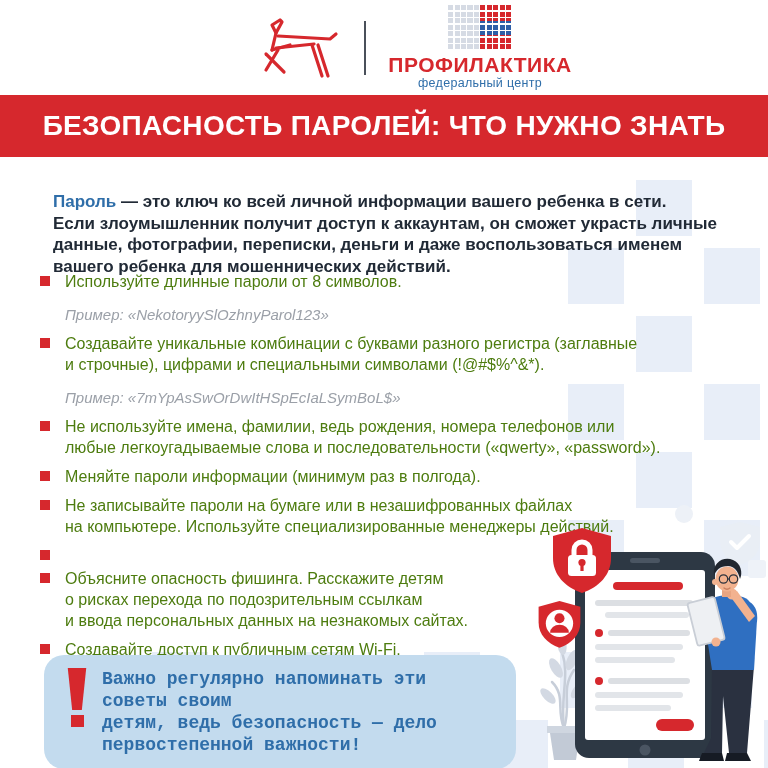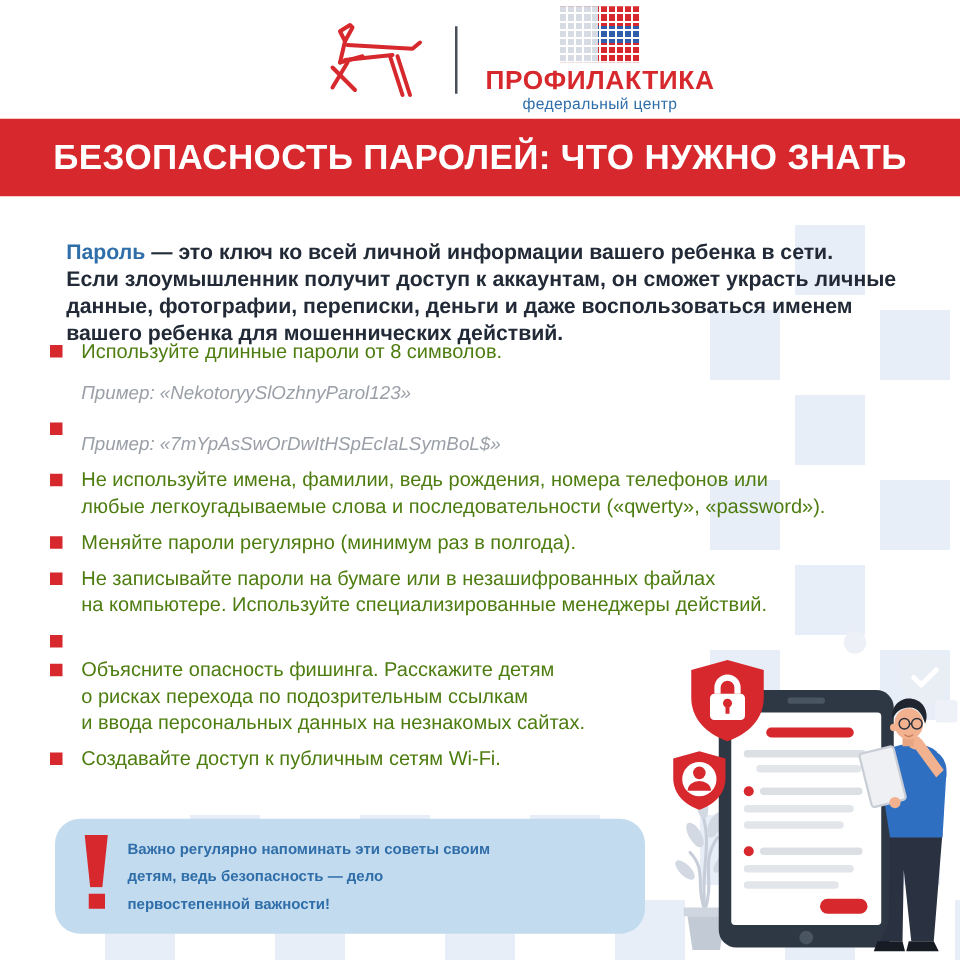--- a/index.html
+++ b/index.html
@@ -47,21 +47,21 @@
   .tip{display:flex;gap:15px;}
   .marker{flex:none;width:10px;height:10px;background:#d6282d;margin-top:5px;}
   .tip-text{margin:0;font-size:16px;line-height:21px;color:#4d7c0f;white-space:pre-line;}
   .tip-example{margin:13px 0 0 0;font-size:15px;line-height:20px;color:#9ba0a8;font-style:italic;white-space:pre-line;}
   
   .callout{position:absolute;z-index:3;top:655px;left:44px;width:472px;min-height:82px;
     background:#c3dbee;border-radius:20px;box-sizing:border-box;padding:13px 18px 13px 58px;}
   .excl{position:absolute;left:22px;top:13px;width:22px;height:58px;}
   .excl-bar{width:22px;height:42px;background:#d6282d;clip-path:polygon(8% 0,92% 0,72% 100%,28% 100%);}
   .excl-dot{width:13px;height:12px;background:#d6282d;margin:5px auto 0 auto;}
-  .callout-text{margin:0;color:#2f6ea9;font-weight:bold;font-size:12px;line-height:22px;white-space:pre-line;}
+  .callout-text{margin:0;color:#2f6ea9;font-weight:bold;font-size:18px;line-height:22px;white-space:pre-line;font-family:Liberation Mono, monospace;}
   
   .illustration{position:absolute;z-index:2;left:518px;top:500px;width:250px;height:268px;}
 </style>
 </head>
 <body>
 
 <div class="poster">
 
   <div class="pattern pattern-right"></div>
   <div class="pattern pattern-bottom"></div>
@@ -101,34 +101,36 @@
     <li class="tip">
       <span class="marker"></span>
       <div>
           <p class="tip-text">Используйте длинные пароли от 8 символов.</p>
            <p class="tip-example">Пример: «NekotoryySlOzhnyParol123»</p>
         </div>
     </li>
     <li class="tip">
       <span class="marker"></span>
       <div>
+          <p class="tip-text">Создавайте уникальные комбинации с буквами разного регистра (заглавные
+и строчные), цифрами и специальными символами (!@#$%^&amp;*).</p>
            <p class="tip-example">Пример: «7mYpAsSwOrDwItHSpEcIaLSymBoL$»</p>
         </div>
     </li>
     <li class="tip">
       <span class="marker"></span>
       <div>
           <p class="tip-text">Не используйте имена, фамилии, ведь рождения, номера телефонов или
 любые легкоугадываемые слова и последовательности («qwerty», «password»).</p>
         </div>
     </li>
     <li class="tip">
       <span class="marker"></span>
       <div>
-          <p class="tip-text">Меняйте пароли регулярно (минимум раз в полгода).</p>
+          <p class="tip-text">Меняйте пароли информации (минимум раз в полгода).</p>
         </div>
     </li>
     <li class="tip">
       <span class="marker"></span>
       <div>
           <p class="tip-text">Не записывайте пароли на бумаге или в незашифрованных файлах
 на компьютере. Используйте специализированные менеджеры действий.</p>
         </div>
     </li>
     <li class="tip">

